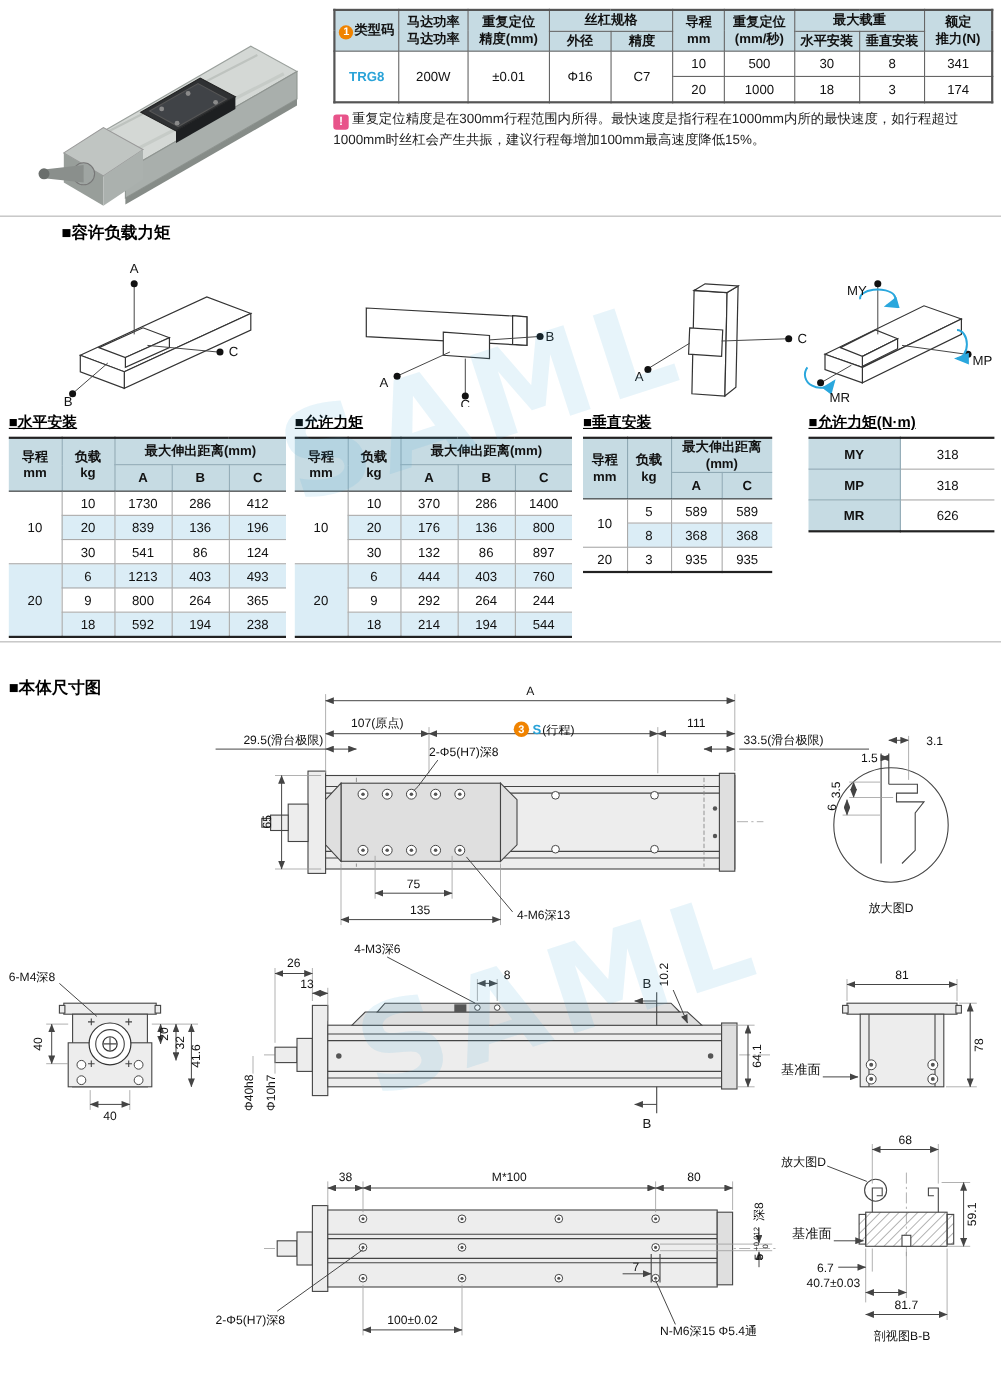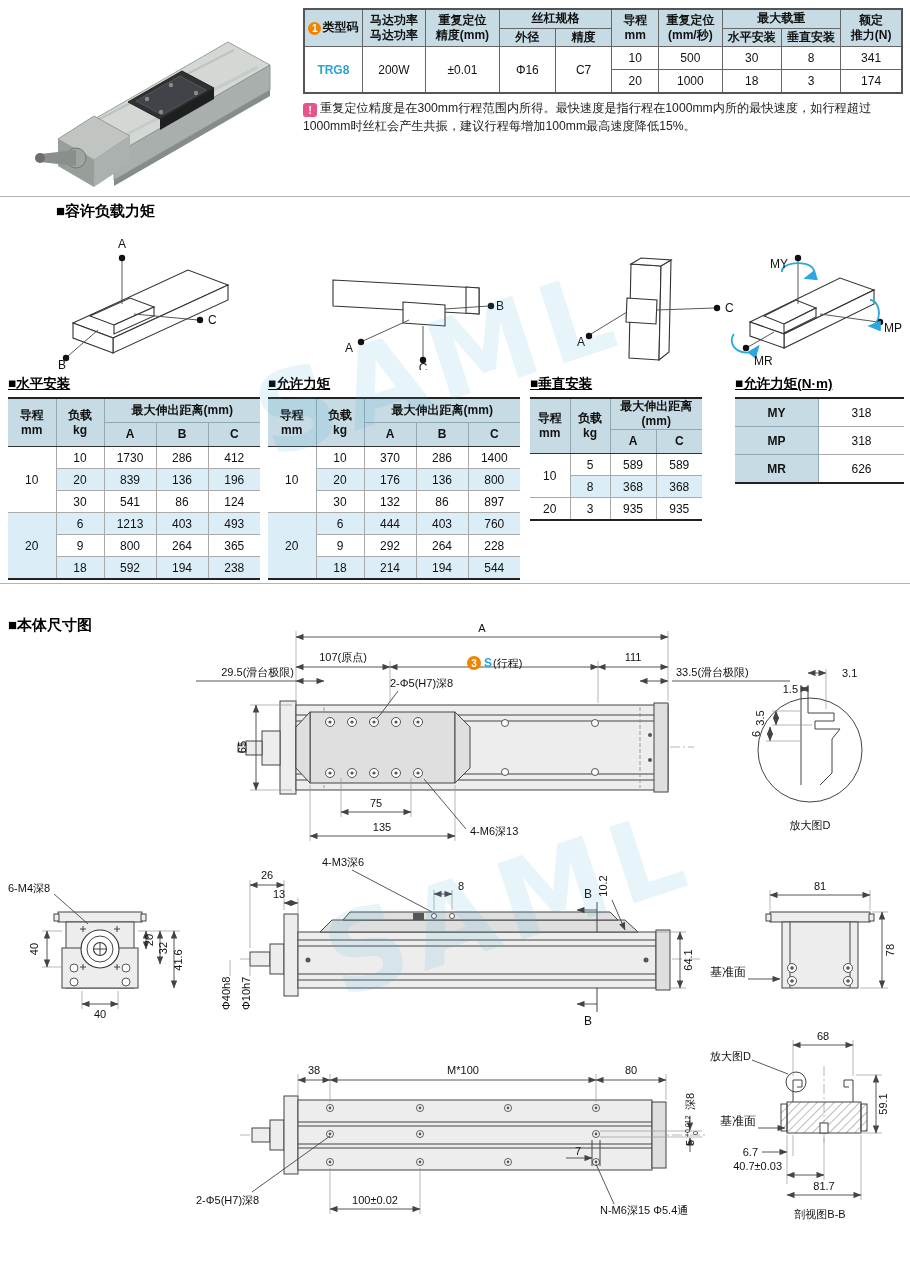--- a/index.html
+++ b/index.html
@@ -385,21 +385,21 @@
               <td rowspan="3" class="leadcell">20</td>
               <td>6</td>
               <td>444</td>
               <td>403</td>
               <td>760</td>
             </tr>
         <tr>
               <td>9</td>
               <td>292</td>
               <td>264</td>
-              <td>228</td>
+              <td>244</td>
             </tr>
         <tr class="alt">
               <td>18</td>
               <td>214</td>
               <td>194</td>
               <td>544</td>
             </tr>
       </tbody>
         </table>
     </div>

